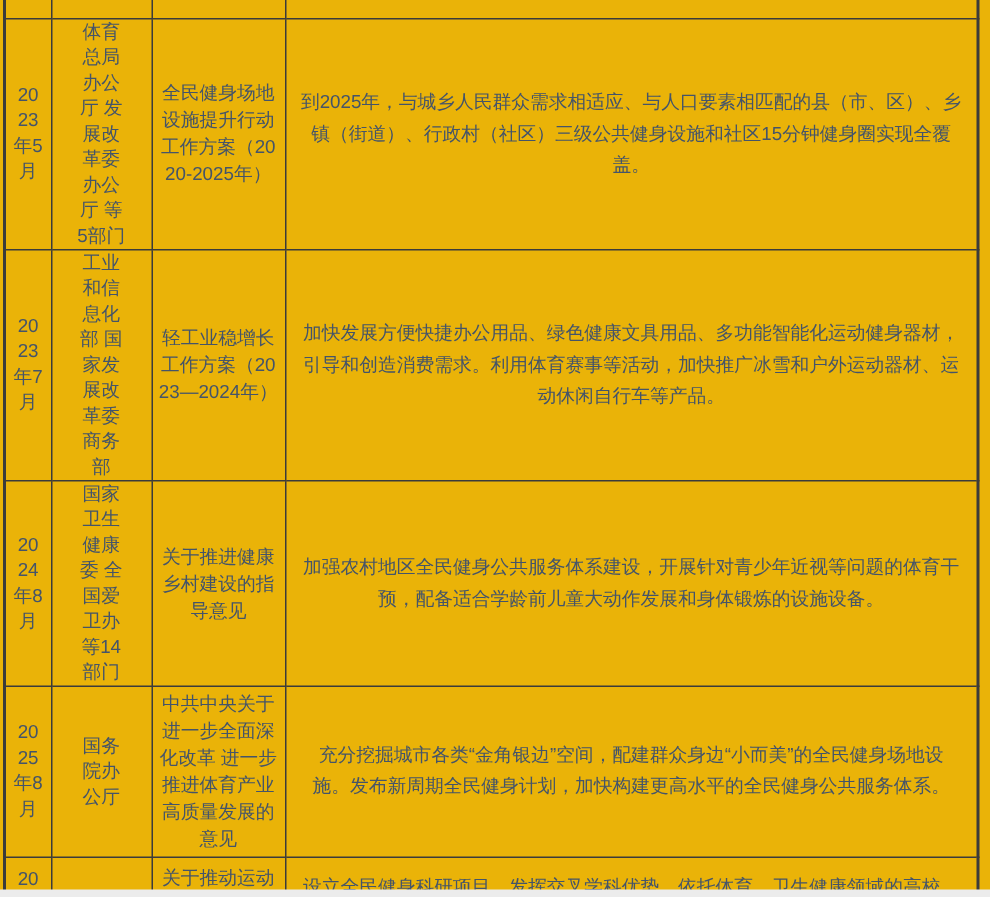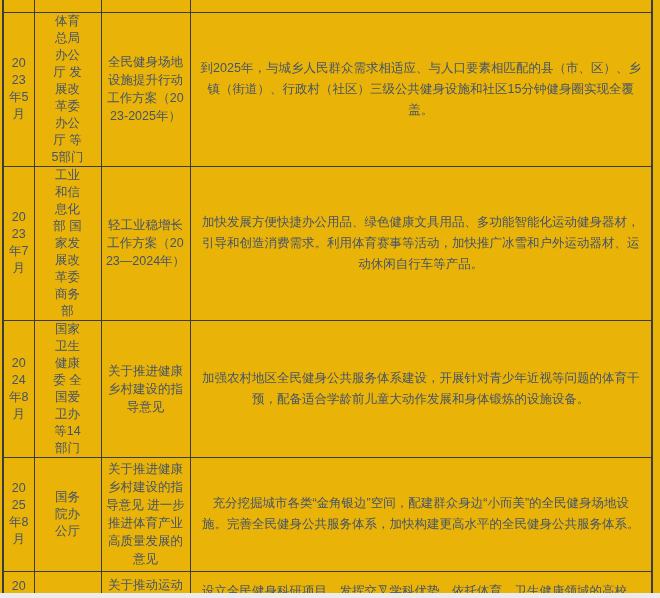--- a/index.html
+++ b/index.html
@@ -82,40 +82,40 @@
     <tbody>
       <tr class="stub-row">
         <td class="c-date"></td>
         <td class="c-issuer"></td>
         <td class="c-policy"></td>
         <td class="c-content"></td>
       </tr>
       <tr class="r1">
         <td class="c-date">2023年5月</td>
         <td class="c-issuer">体育总局办公厅 发展改革委办公厅 等5部门</td>
-        <td class="c-policy">全民健身场地设施提升行动工作方案（2023-2025年）</td>
+        <td class="c-policy">全民健身场地设施提升行动工作方案（2020-2025年）</td>
         <td class="c-content">到2025年，与城乡人民群众需求相适应、与人口要素相匹配的县（市、区）、乡镇（街道）、行政村（社区）三级公共健身设施和社区15分钟健身圈实现全覆盖。</td>
       </tr>
       <tr class="r2">
         <td class="c-date">2023年7月</td>
         <td class="c-issuer">工业和信息化部 国家发展改革委 商务部</td>
         <td class="c-policy">轻工业稳增长工作方案（2023—2024年）</td>
         <td class="c-content">加快发展方便快捷办公用品、绿色健康文具用品、多功能智能化运动健身器材，引导和创造消费需求。利用体育赛事等活动，加快推广冰雪和户外运动器材、运动休闲自行车等产品。</td>
       </tr>
       <tr class="r4">
         <td class="c-date">2024年8月</td>
         <td class="c-issuer">国家卫生健康委 全国爱卫办等14部门</td>
         <td class="c-policy">关于推进健康乡村建设的指导意见</td>
         <td class="c-content">加强农村地区全民健身公共服务体系建设，开展针对青少年近视等问题的体育干预，配备适合学龄前儿童大动作发展和身体锻炼的设施设备。</td>
       </tr>
       <tr class="r5">
         <td class="c-date">2025年8月</td>
         <td class="c-issuer">国务院办公厅</td>
-        <td class="c-policy">关于推进健康乡村建设的指导意见 进一步推进体育产业高质量发展的意见</td>
-        <td class="c-content">充分挖掘城市各类“金角银边”空间，配建群众身边“小而美”的全民健身场地设施。完善全民健身公共服务体系，加快构建更高水平的全民健身公共服务体系。</td>
+        <td class="c-policy">中共中央关于进一步全面深化改革 进一步推进体育产业高质量发展的意见</td>
+        <td class="c-content">充分挖掘城市各类“金角银边”空间，配建群众身边“小而美”的全民健身场地设施。发布新周期全民健身计划，加快构建更高水平的全民健身公共服务体系。</td>
       </tr>
       <tr class="r6">
         <td class="c-date">2025年9月</td>
         <td class="c-issuer">依托体育</td>
         <td class="c-policy">关于推动运动促进健康事业高质量发展的指导意见</td>
         <td class="c-content">设立全民健身科研项目，发挥交叉学科优势，依托体育、卫生健康领域的高校、科研院所和企业等，聚焦运动促进健康机制和关键技术、加快构建更高水平的全民健身公共服务体系。</td>
       </tr>
     </tbody>
   </table>
   <div class="bottom-strip"></div>

